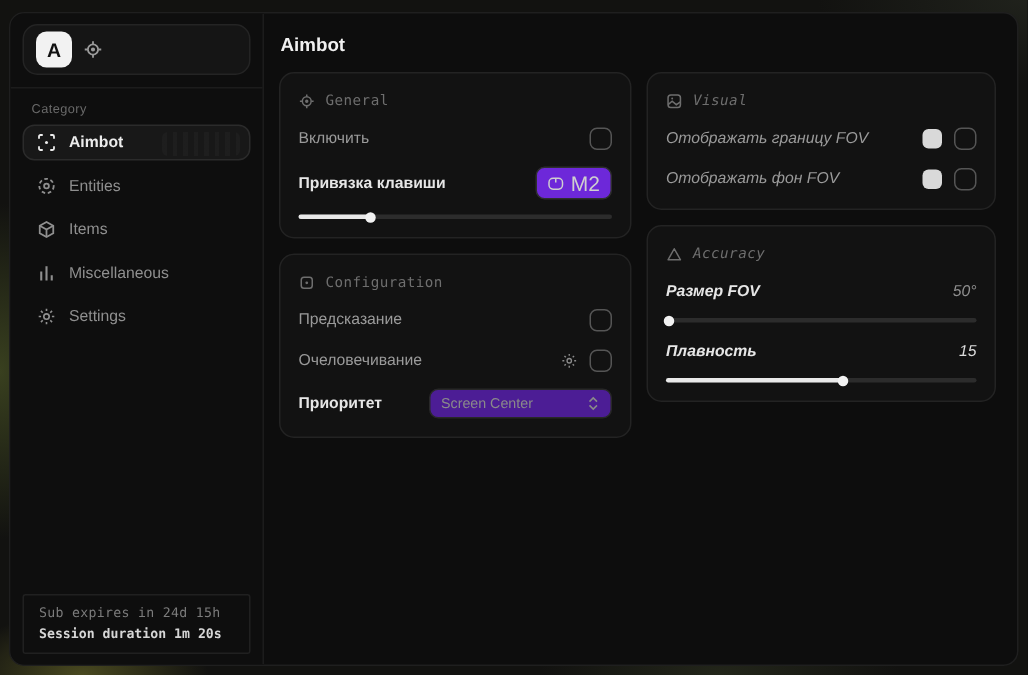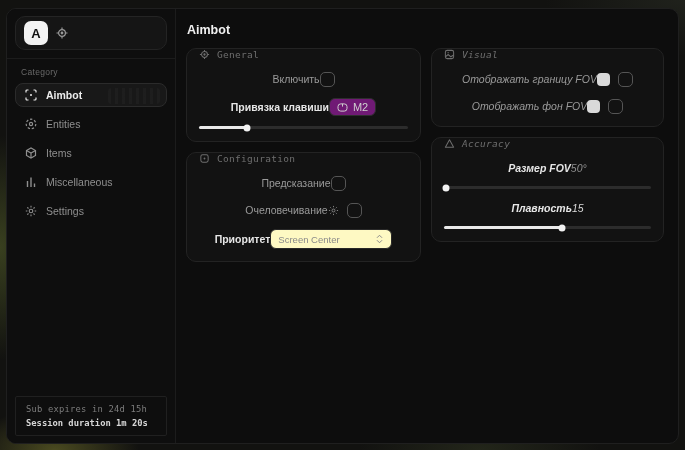--- a/index.html
+++ b/index.html
@@ -52,35 +52,35 @@
   .footer-line2 { font-size:8.8px; color:#d6d6d6; font-weight:bold; margin-top:4px; }
   
   .main { flex:1; padding:14px 14px 10px 10px; overflow:hidden; }
   .page-title { font-size:12.5px; font-weight:bold; color:#f0f0f0; margin-left:1px; }
   .tabs { display:flex; gap:6px; margin-top:11px; }
   .tab { font-size:10.5px; border-radius:8px; padding:4px 12px; color:#9a9a9a; background:#151515; border:1px solid transparent; }
   .tab.active { background:#202020; border-color:#383838; color:#ececec; font-weight:bold; }
   .columns { display:flex; gap:10px; margin-top:11px; align-items:flex-start; }
   .col { display:flex; flex-direction:column; gap:10px; }
   .col-left { width:236px; } .col-right { width:234px;font-style:italic; }
-  .card { background:#121212; border:1px solid #232323; border-radius:10px; padding:0 12px 12px 12px; width:100%; }
+  .card { background:#121212; border:1px solid #232323; border-radius:10px; padding:13px 12px 12px 12px; width:100%; }
   .card-header { display:flex; align-items:center; gap:7px; color:#6e6e6e;
     font-family:"DejaVu Sans Mono", monospace; font-size:9.5px; letter-spacing:.3px; }
   .card-header .cicon { display:flex; }
-  .row { display:flex; align-items:center; justify-content:center; margin-top:11px; min-height:16px; }
+  .row { display:flex; align-items:center; justify-content:space-between; margin-top:11px; min-height:16px; }
   .row-label { font-size:10.5px; color:#9a9a9a; }
   .row-label.bright { color:#e6e6e6; font-weight:bold; }
   .row-value { font-size:10.5px; color:#8f8f8f; }
   .row-value.bright { color:#dcdcdc; }
   .rgroup { display:flex; align-items:center; gap:8px; }
   .checkbox { width:15px; height:15px; border:1.5px solid #555; border-radius:5px; background:transparent; }
   .swatch { width:13px; height:13px; border-radius:4px; }
-  .keybind { background:#701a75; border:1px solid #2e2e2e; border-radius:6px; padding:2px 7px;
-    display:flex; align-items:center; gap:5px; color:#cfcfcf; font-size:11px; }
-  .dropdown { background:#fef9c3; border:1px solid #282828; border-radius:6px; width:122px; height:20px;
+  .keybind { background:#6d28d9; border:1px solid #2e2e2e; border-radius:6px; padding:2px 7px;
+    display:flex; align-items:center; gap:5px; color:#cfcfcf; font-size:14px; }
+  .dropdown { background:#4c1d95; border:1px solid #282828; border-radius:6px; width:122px; height:20px;
     padding:0 7px; display:flex; align-items:center; justify-content:space-between; color:#8a8a8a; font-size:9.5px; }
   .slider { position:relative; height:3px; background:#2c2c2c; border-radius:2px; margin-top:10px; }
   .slider-fill { position:absolute; left:0; top:0; bottom:0; background:#e9e9e9; border-radius:2px; }
   .slider-handle { position:absolute; top:50%; transform:translate(-50%,-50%); width:7px; height:7px;
     border-radius:50%; background:#f2f2f2; }
   .gear-mini { color:#8a8a8a; display:flex; }
   svg { display:block; }
 </style>
 </head>
 <body>

